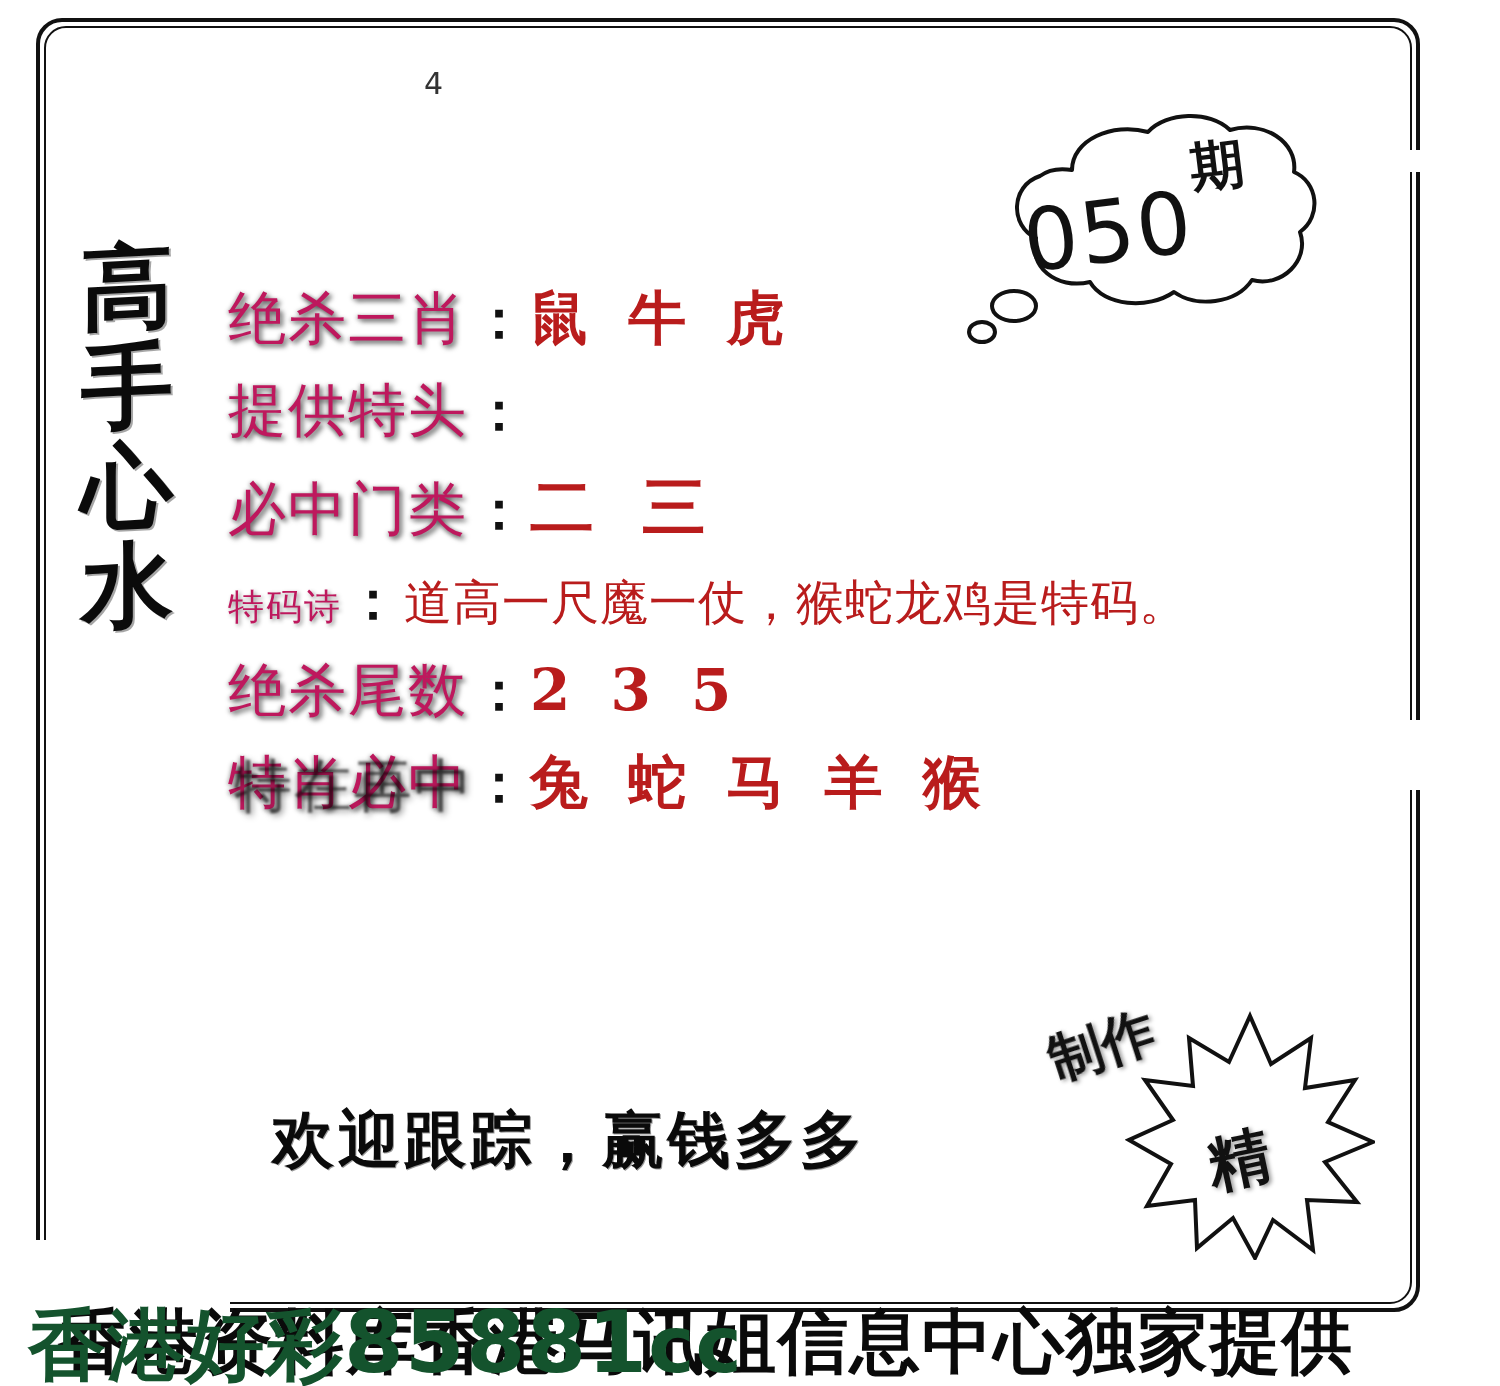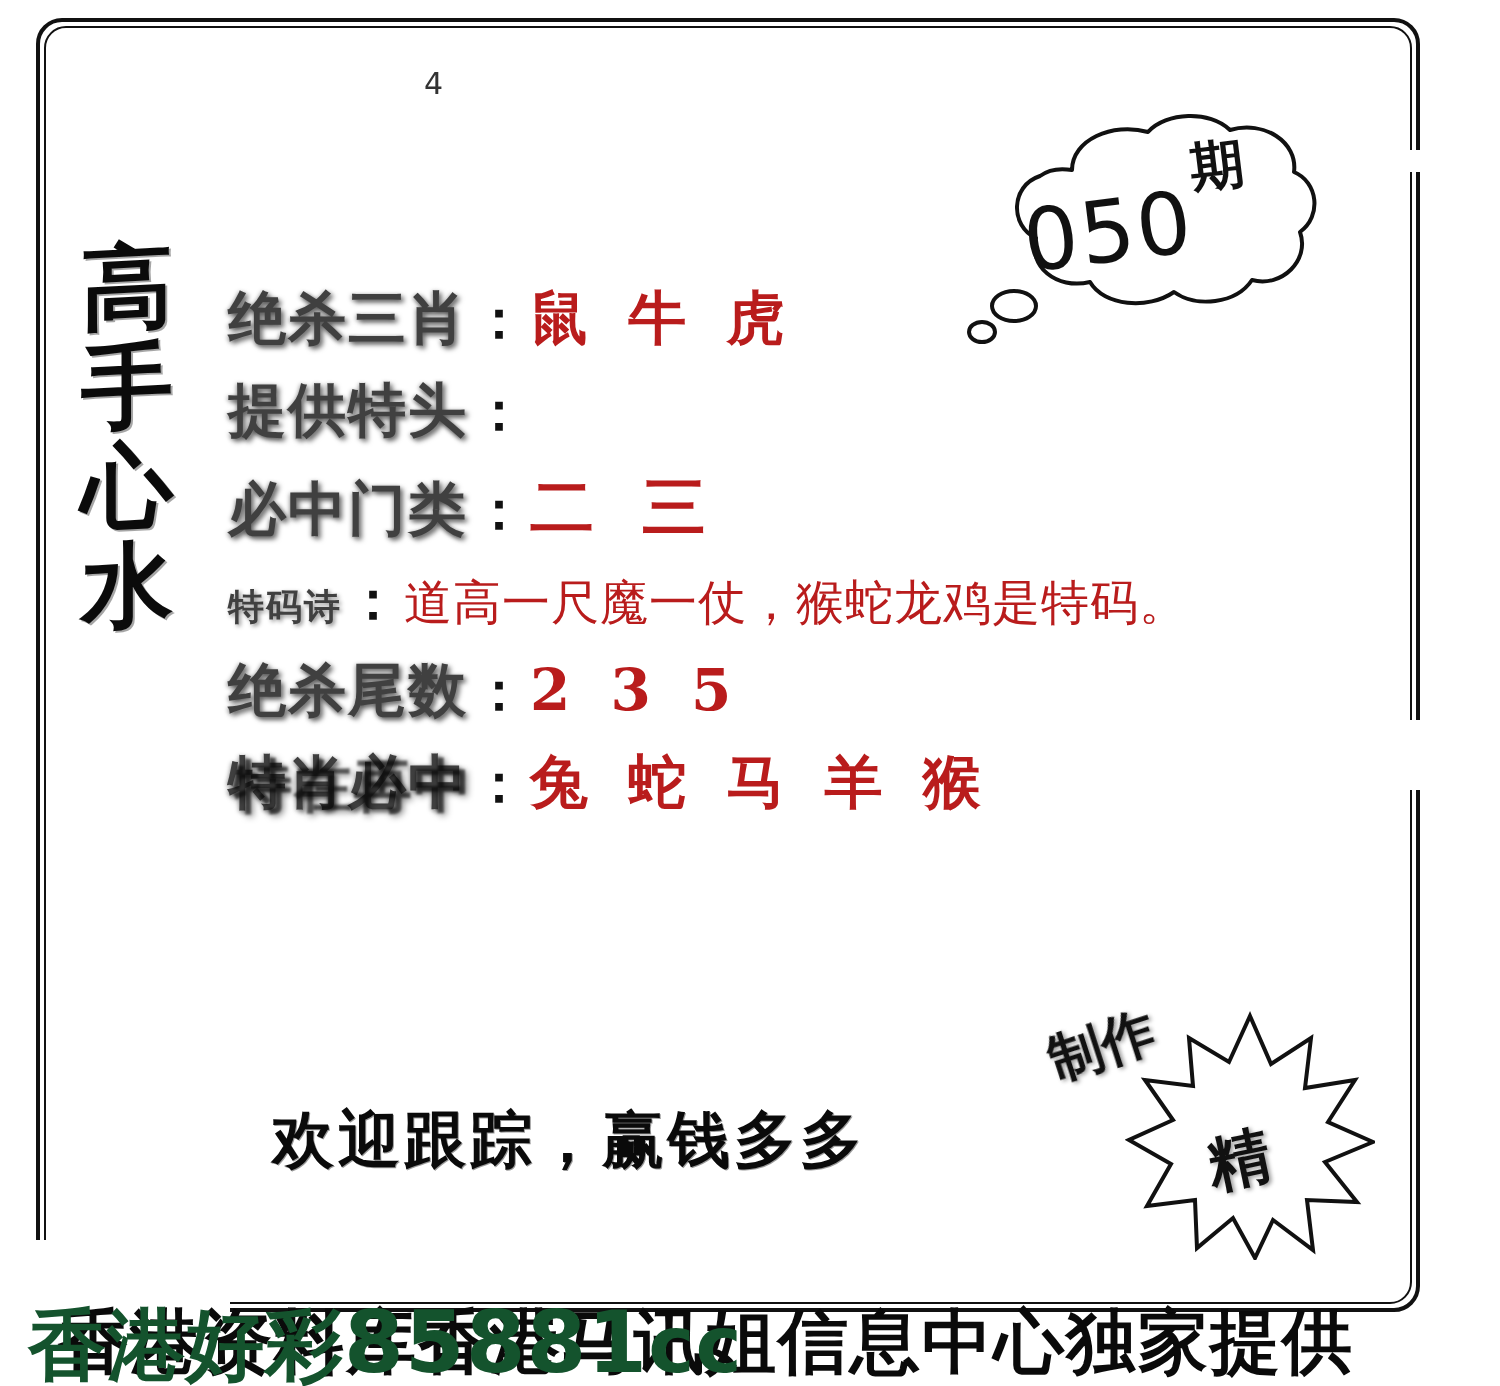--- a/index.html
+++ b/index.html
@@ -81,23 +81,23 @@
     width: 1180px;
   }
   .row {
     display: flex;
     align-items: baseline;
     margin-bottom: 14px;
     white-space: nowrap;
   }
   .row-label {
     font-family: "DejaVu Serif", serif;
-    font-weight: bold;
+    font-weight: normal;
     font-size: 58px;
-    color: #404040;
+    color: #be185d;
     letter-spacing: 2px;
     
     text-shadow:
        3px 3px 5px rgba(0,0,0,0.55),
       -1px 1px 4px rgba(0,0,0,0.35);
   }
   .row-colon {
     font-family: "DejaVu Serif", serif;
     font-weight: bold;
     font-size: 54px;

